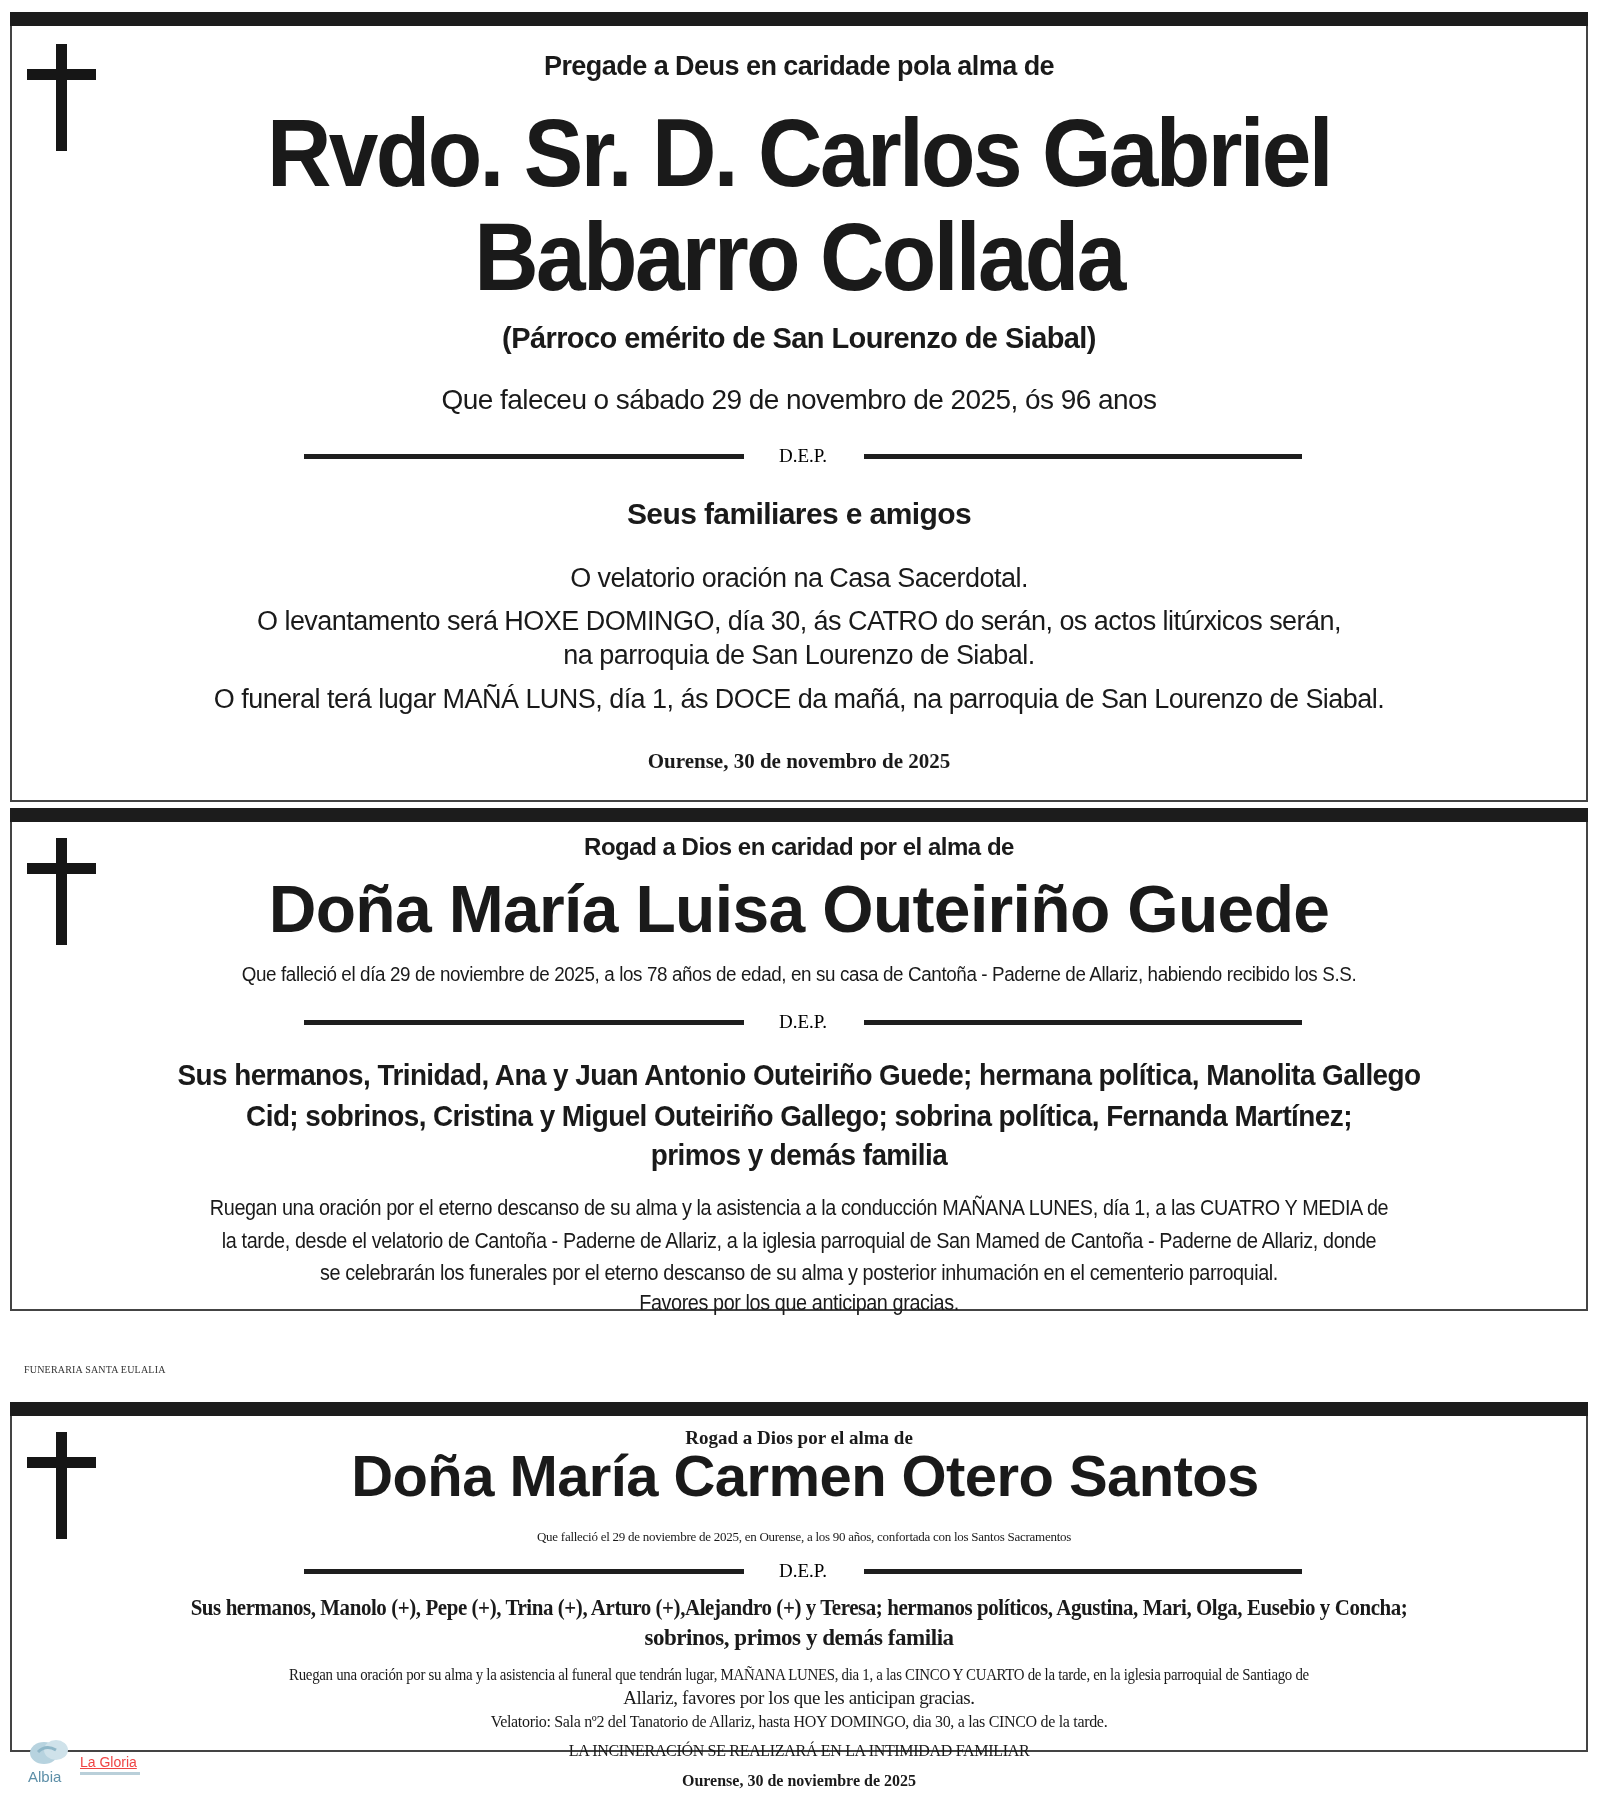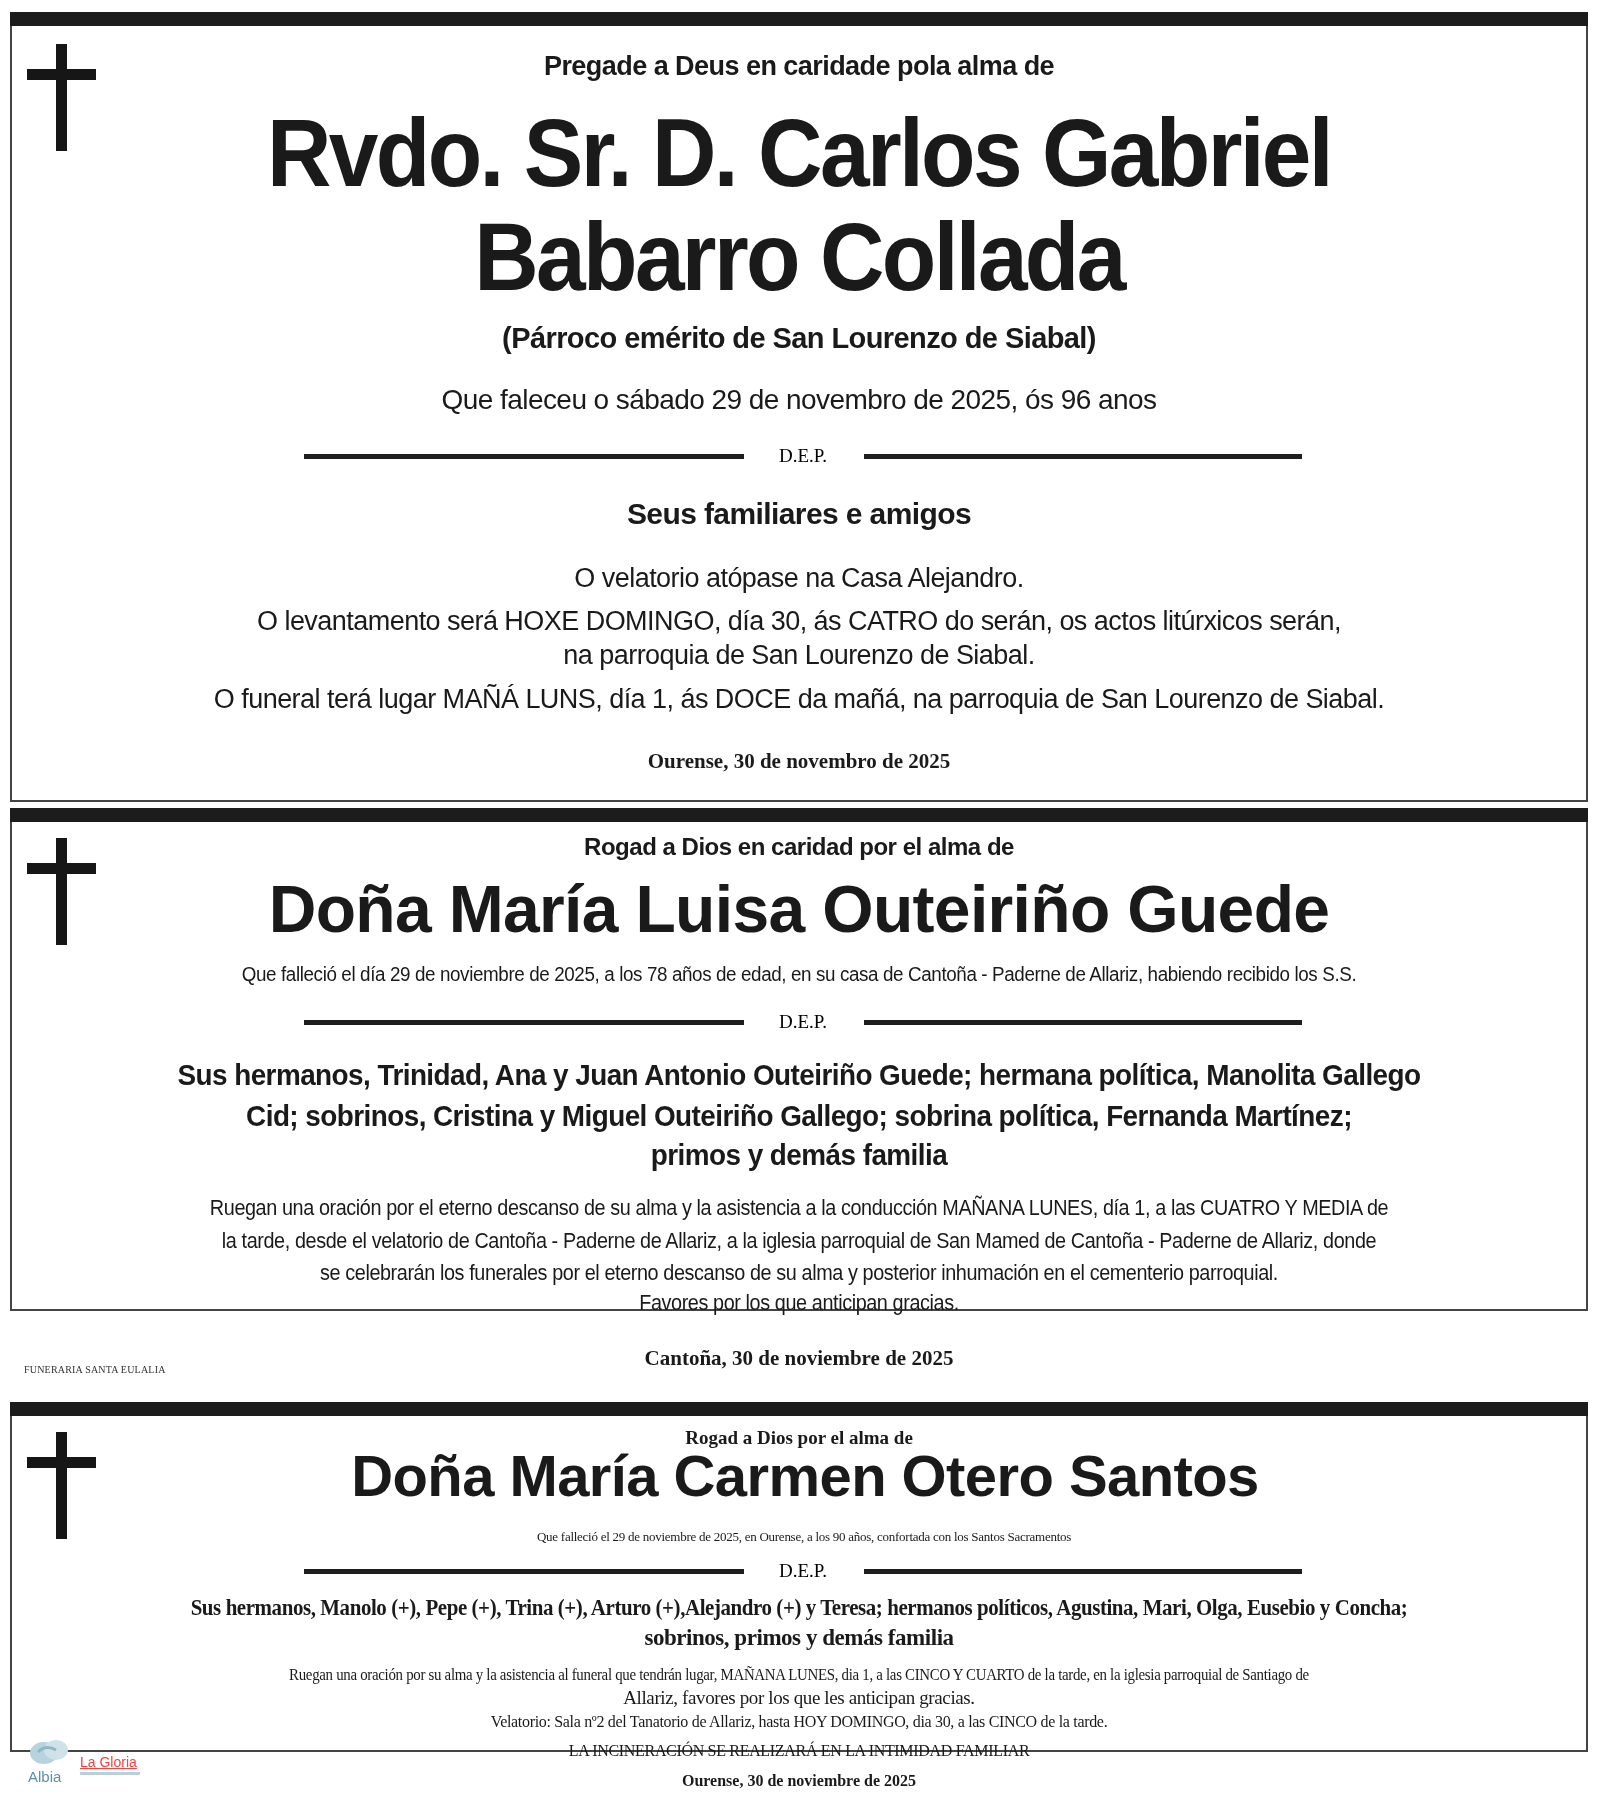--- a/index.html
+++ b/index.html
@@ -45,21 +45,21 @@
   <div class="line cond" style="top:370px;font-size:28px;line-height:36px;">Que faleceu o sábado 29 de novembro de 2025, ós 96 anos</div>
 
   <div class="dep" style="top:434px;left:292px;width:998px;">
     <div class="rule" style="left:0;width:440px;"></div>
     <div class="rule" style="left:560px;width:438px;"></div>
     <div class="lbl">D.E.P.</div>
   </div>
 
   <div class="line b cond" style="top:484px;font-size:30px;line-height:36px;">Seus familiares e amigos</div>
 
-  <div class="line cond" style="top:549px;font-size:27px;line-height:34px;">O velatorio atópase na Casa Alejandro.</div>
+  <div class="line cond" style="top:549px;font-size:27px;line-height:34px;">O velatorio oración na Casa Sacerdotal.</div>
   <div class="line cond" style="top:592px;font-size:27px;line-height:34px;">O levantamento será HOXE DOMINGO, día 30, ás CATRO do serán, os actos litúrxicos serán,</div>
   <div class="line cond" style="top:626px;font-size:27px;line-height:34px;">na parroquia de San Lourenzo de Siabal.</div>
   <div class="line cond" style="top:670px;font-size:27px;line-height:34px;">O funeral terá lugar MAÑÁ LUNS, día 1, ás DOCE da mañá, na parroquia de San Lourenzo de Siabal.</div>
 
   <div class="line b serif" style="top:735px;font-size:21px;line-height:28px;">Ourense, 30 de novembro de 2025</div>
 </div>
 
 <div class="notice" style="top:808px;height:503px;">
   <div class="topbar"></div>
   <div class="cross" style="top:30px;width:69px;height:107px;">
@@ -79,21 +79,20 @@
 
   <div class="line b cond" style="top:248px;font-size:30px;line-height:38px;transform:scaleX(0.93);">Sus hermanos, Trinidad, Ana y Juan Antonio Outeiriño Guede; hermana política, Manolita Gallego</div>
   <div class="line b cond" style="top:289px;font-size:30px;line-height:38px;transform:scaleX(0.93);">Cid; sobrinos, Cristina y Miguel Outeiriño Gallego; sobrina política, Fernanda Martínez;</div>
   <div class="line b cond" style="top:328px;font-size:30px;line-height:38px;transform:scaleX(0.93);">primos y demás familia</div>
 
   <div class="line cond" style="top:385px;font-size:22px;line-height:30px;transform:scaleX(0.9);">Ruegan una oración por el eterno descanso de su alma y la asistencia a la conducción MAÑANA LUNES, día 1, a las CUATRO Y MEDIA de</div>
   <div class="line cond" style="top:418px;font-size:22px;line-height:30px;transform:scaleX(0.9);">la tarde, desde el velatorio de Cantoña - Paderne de Allariz, a la iglesia parroquial de San Mamed de Cantoña - Paderne de Allariz, donde</div>
   <div class="line cond" style="top:450px;font-size:22px;line-height:30px;transform:scaleX(0.9);">se celebrarán los funerales por el eterno descanso de su alma y posterior inhumación en el cementerio parroquial.</div>
   <div class="line cond" style="top:480px;font-size:22px;line-height:30px;transform:scaleX(0.9);">Favores por los que anticipan gracias.</div>
 
-  <div class="line b serif" style="top:537px;font-size:21px;line-height:26px;">Cantoña, 30 de noviembre de 2025</div>
 
   <div class="funeraria" style="left:12px;top:556px;">FUNERARIA SANTA EULALIA</div>
 </div>
 
 <div class="notice" style="top:1402px;height:350px;">
   <div class="topbar"></div>
   <div class="cross" style="top:30px;width:69px;height:107px;">
     <div class="v" style="height:107px;"></div>
     <div class="h" style="top:25px;"></div>
   </div>

